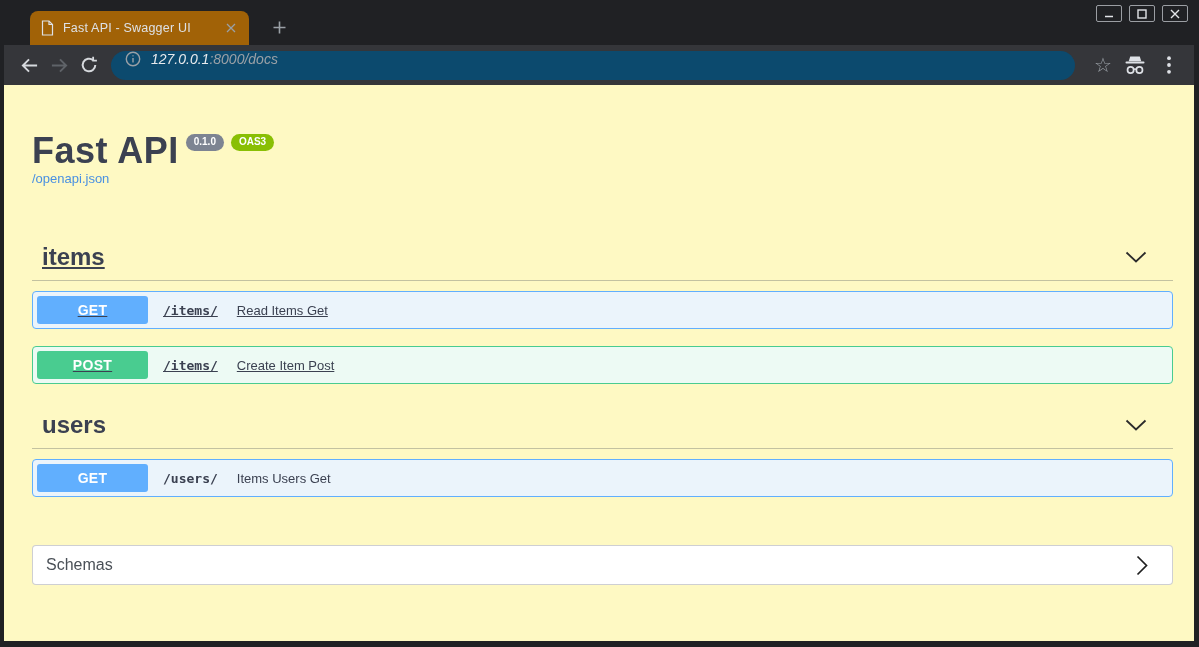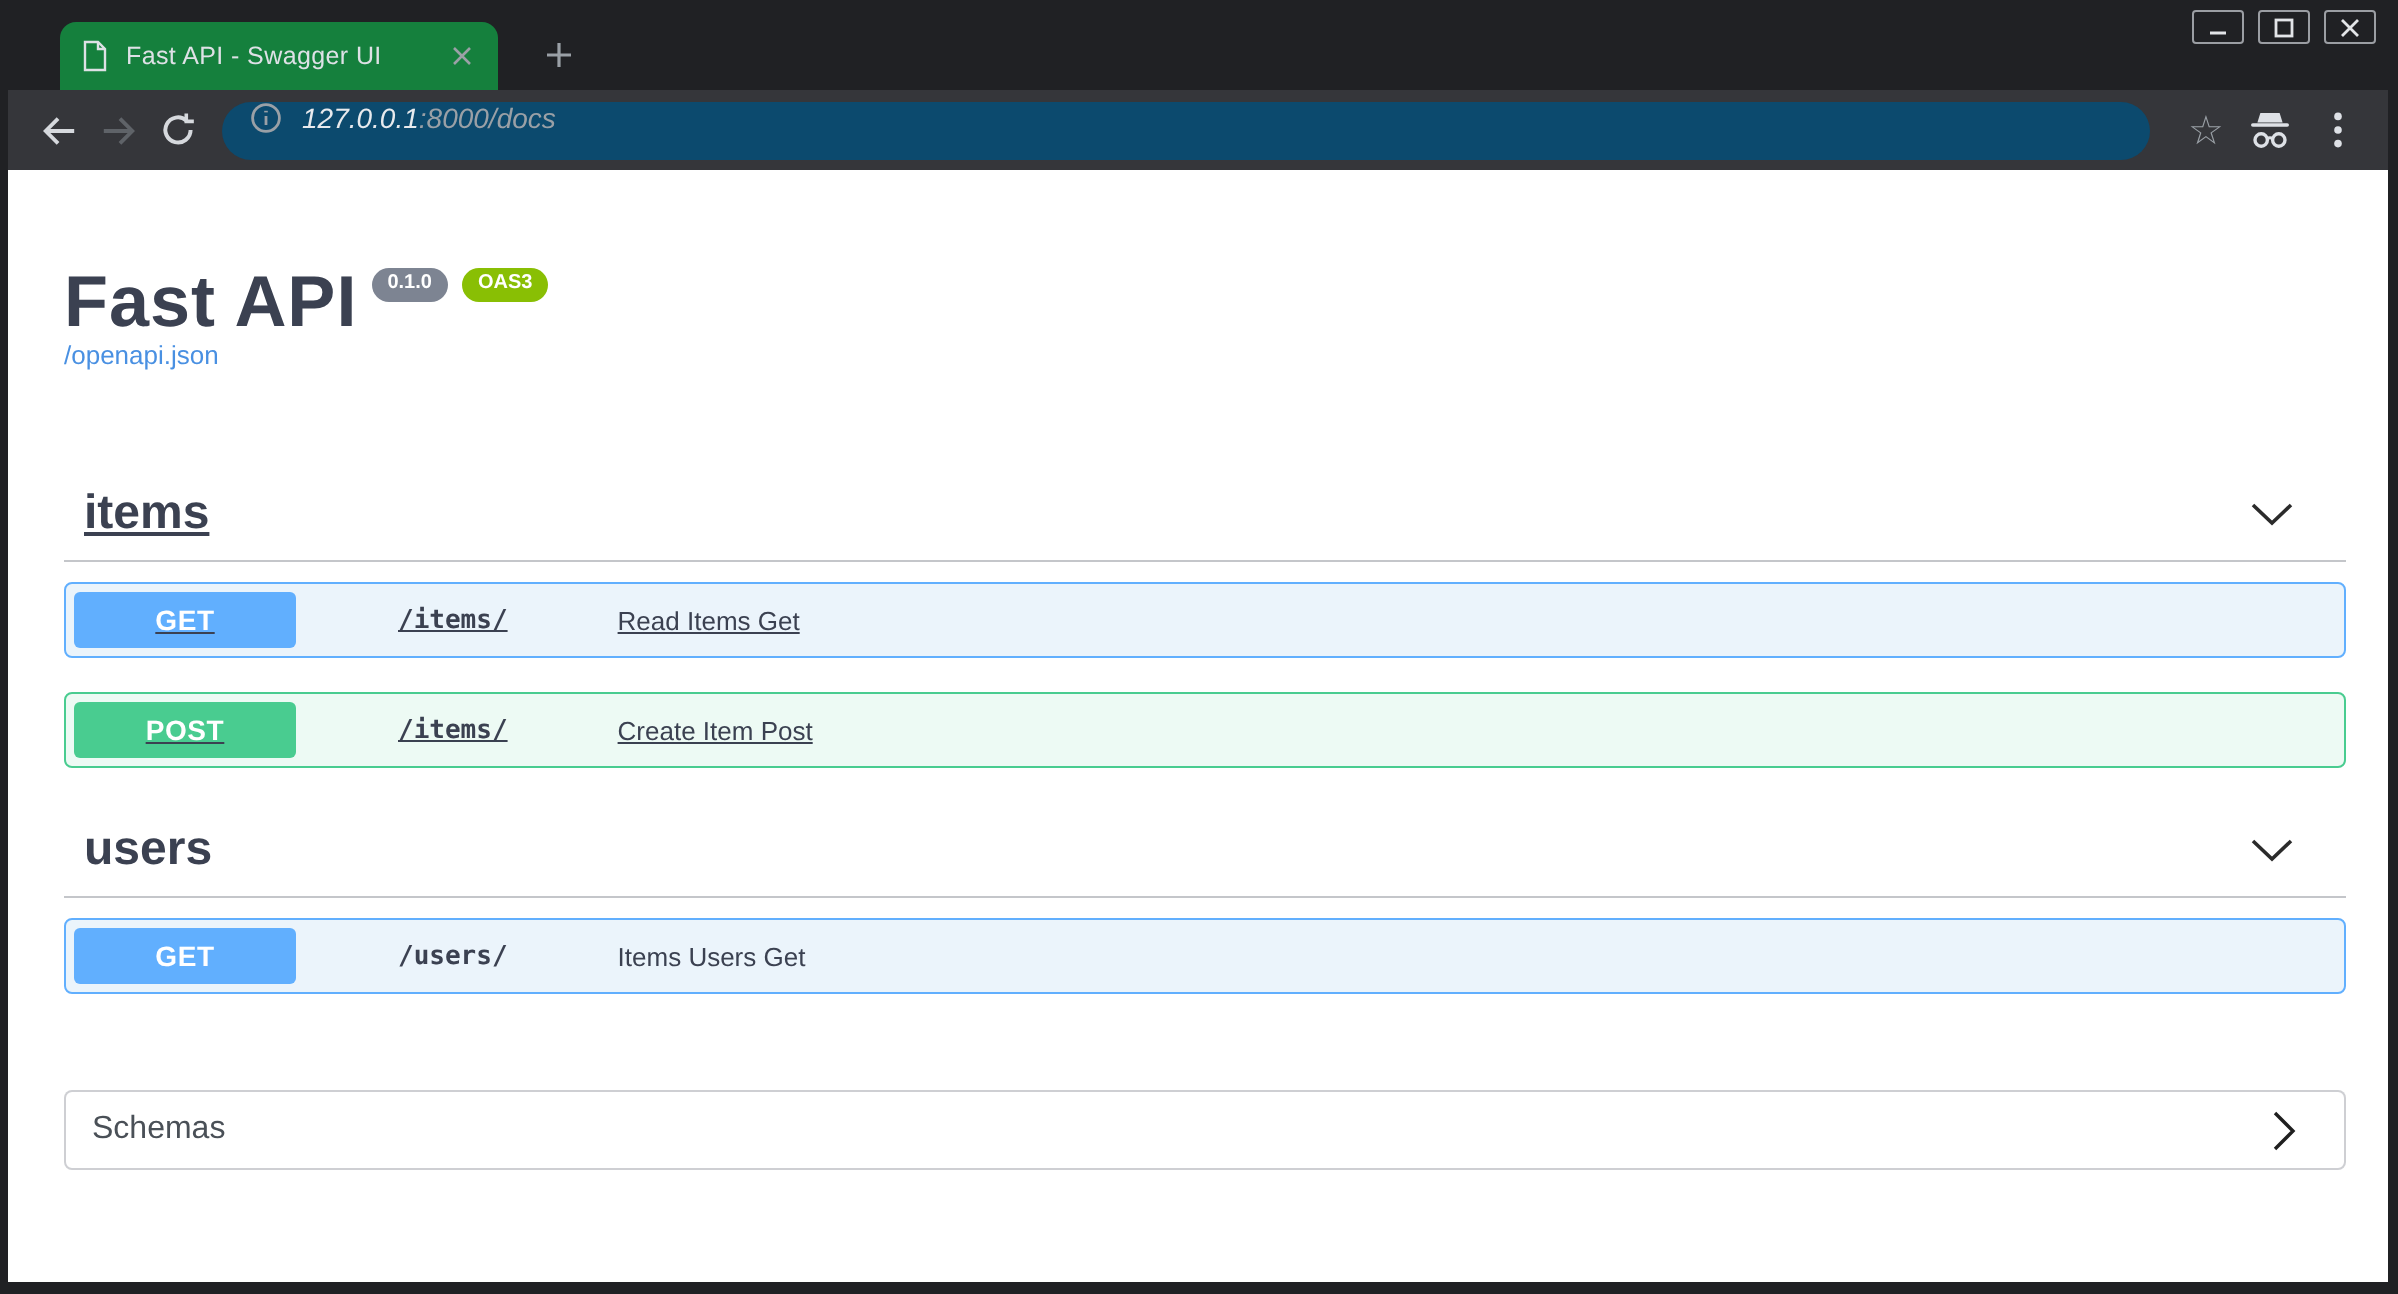--- a/index.html
+++ b/index.html
@@ -3,52 +3,52 @@
 <meta charset="utf-8">
 <style>
   * { box-sizing: border-box; margin: 0; padding: 0; }
   html, body { width: 1199px; height: 647px; }
   body { font-family: "Liberation Sans", sans-serif; background: #202124; }
 
   .window { width: 1199px; height: 647px; background: #202124; padding: 0 5px 6px 4px; display: flex; flex-direction: column; }
 
   
   .titlebar { height: 45px; position: relative; display: flex; align-items: flex-end; flex: 0 0 auto; }
-  .tab { width: 219px; height: 34px; margin-left: 26px; background: #15803d; border-radius: 8px 8px 0 0; display: flex; align-items: center; padding: 0 9px 0 11px; }
+  .tab { width: 219px; height: 34px; margin-left: 26px; background: #a16207; border-radius: 8px 8px 0 0; display: flex; align-items: center; padding: 0 9px 0 11px; }
   .tab-fav { flex: 0 0 auto; }
   .tab-title { flex: 1 1 auto; color: #dee1e6; font-size: 12.5px; letter-spacing: .2px; margin-left: 9px; white-space: nowrap; overflow: hidden; }
   .tab-close { flex: 0 0 auto; width: 18px; height: 18px; display: flex; align-items: center; justify-content: center; border-radius: 50%; cursor: pointer; }
   .newtab { position: absolute; left: 262px; top: 14px; width: 26px; height: 26px; display: flex; align-items: center; justify-content: center; border-radius: 50%; }
   .win-controls { position: absolute; right: 6px; top: 5px; display: flex; gap: 7px; }
   .wbtn { width: 26px; height: 17px; border: 1px solid #9b9ea3; border-radius: 2px; display: flex; align-items: center; justify-content: center; }
 
   
   .toolbar { height: 40px; background: #35363a; display: flex; align-items: center; padding: 0 8px 0 10px; flex: 0 0 auto; }
   .navbtn { width: 30px; height: 30px; display: flex; align-items: center; justify-content: center; border-radius: 50%; flex: 0 0 auto; }
   .urlbar { flex: 1 1 auto; height: 29px; background: #0c4a6e; border-radius: 15px; margin: 0 13px 0 7px; display: flex; align-items: flex-start; padding: 0 14px; font-style: italic; }
   .url-text { font-size: 14px; margin-left: 10px; white-space: nowrap; }
   .url-host { color: #e8eaed; }
   .url-rest { color: #9aa0a6; }
   .star { font-size: 20px; color: #9aa0a6; width: 30px; text-align: center; flex: 0 0 auto; }
   .right-ic { width: 34px; height: 30px; display: flex; align-items: center; justify-content: center; flex: 0 0 auto; }
 
   
-  .page { flex: 1 1 auto; background: #ffffff; padding: 48px 21px 0 28px; overflow: hidden; color: #3b4151; }
+  .page { flex: 1 1 auto; background: #fef9c3; padding: 48px 21px 0 28px; overflow: hidden; color: #3b4151; }
 
   .info-title-row { display: flex; align-items: flex-start; }
   .api-title { font-size: 36px; font-weight: 700; color: #3b4151; line-height: 1; letter-spacing: .5px; }
   .pill { font-size: 10px; font-weight: 700; color: #fff; padding: 3px 8px 4px; border-radius: 10px; margin-left: 7px; margin-top: 1px; line-height: 1; }
   .pill.version { background: #7d8492; }
   .pill.oas3 { background: #89bf04; }
   .spec-link { display: inline-block; margin-top: 0; font-size: 13px; color: #4990e2; text-decoration: none; cursor: pointer; }
 
   .tag-section.first { margin-top: 56px; text-decoration: underline; }
   .tag-header { display: flex; justify-content: space-between; align-items: center; padding: 0 26px 9px 10px; border-bottom: 1px solid rgba(59,65,81,.3); cursor: pointer; }
   .tag-name { font-size: 24px; font-weight: 700; color: #3b4151; }
-  .opblock { height: 38px; border: 1px solid; border-radius: 4px; display: flex; align-items: center; margin-top: 10px; padding-left: 4px; cursor: pointer; gap: 36px; }
+  .opblock { height: 38px; border: 1px solid; border-radius: 4px; display: flex; align-items: center; margin-top: 10px; padding-left: 4px; cursor: pointer; }
   .opblock + .opblock { margin-top: 17px; }
   .opblock.get  { background: #ebf4fb; border-color: #61affe; }
   .opblock.post { background: #edfaf4; border-color: #49cc90; }
   .method { width: 111px; height: 28px; border-radius: 3px; color: #fff; font-size: 14px; font-weight: 700; display: flex; align-items: center; justify-content: center; letter-spacing: .3px; }
   .opblock.get  .method { background: #61affe; }
   .opblock.post .method { background: #49cc90; }
   .op-path { font-family: "DejaVu Sans Mono", "Liberation Mono", monospace; font-weight: 700; font-size: 13px; margin-left: 15px; color: #3b4151; }
   .op-summary { font-size: 13px; margin-left: 19px; color: #3b4151; }
 
   .tag-section.second { margin-top: 27px; }

